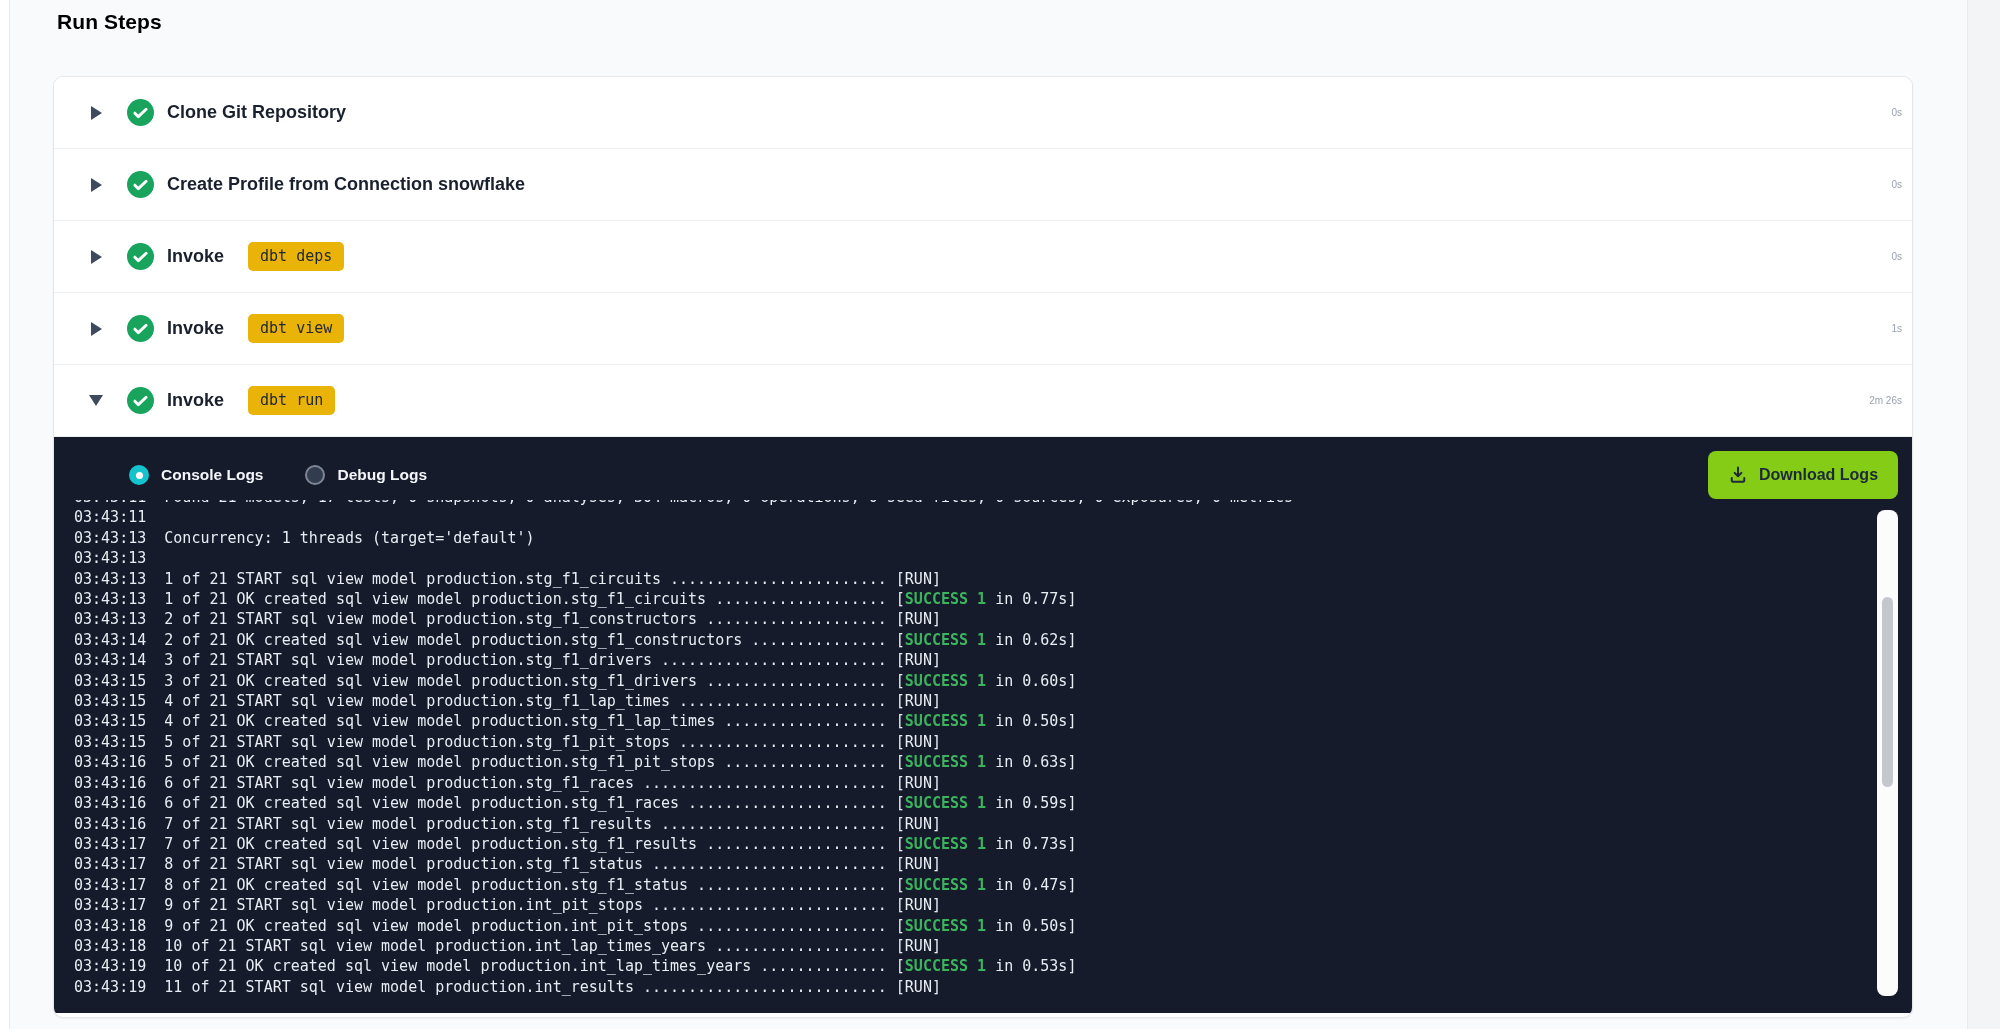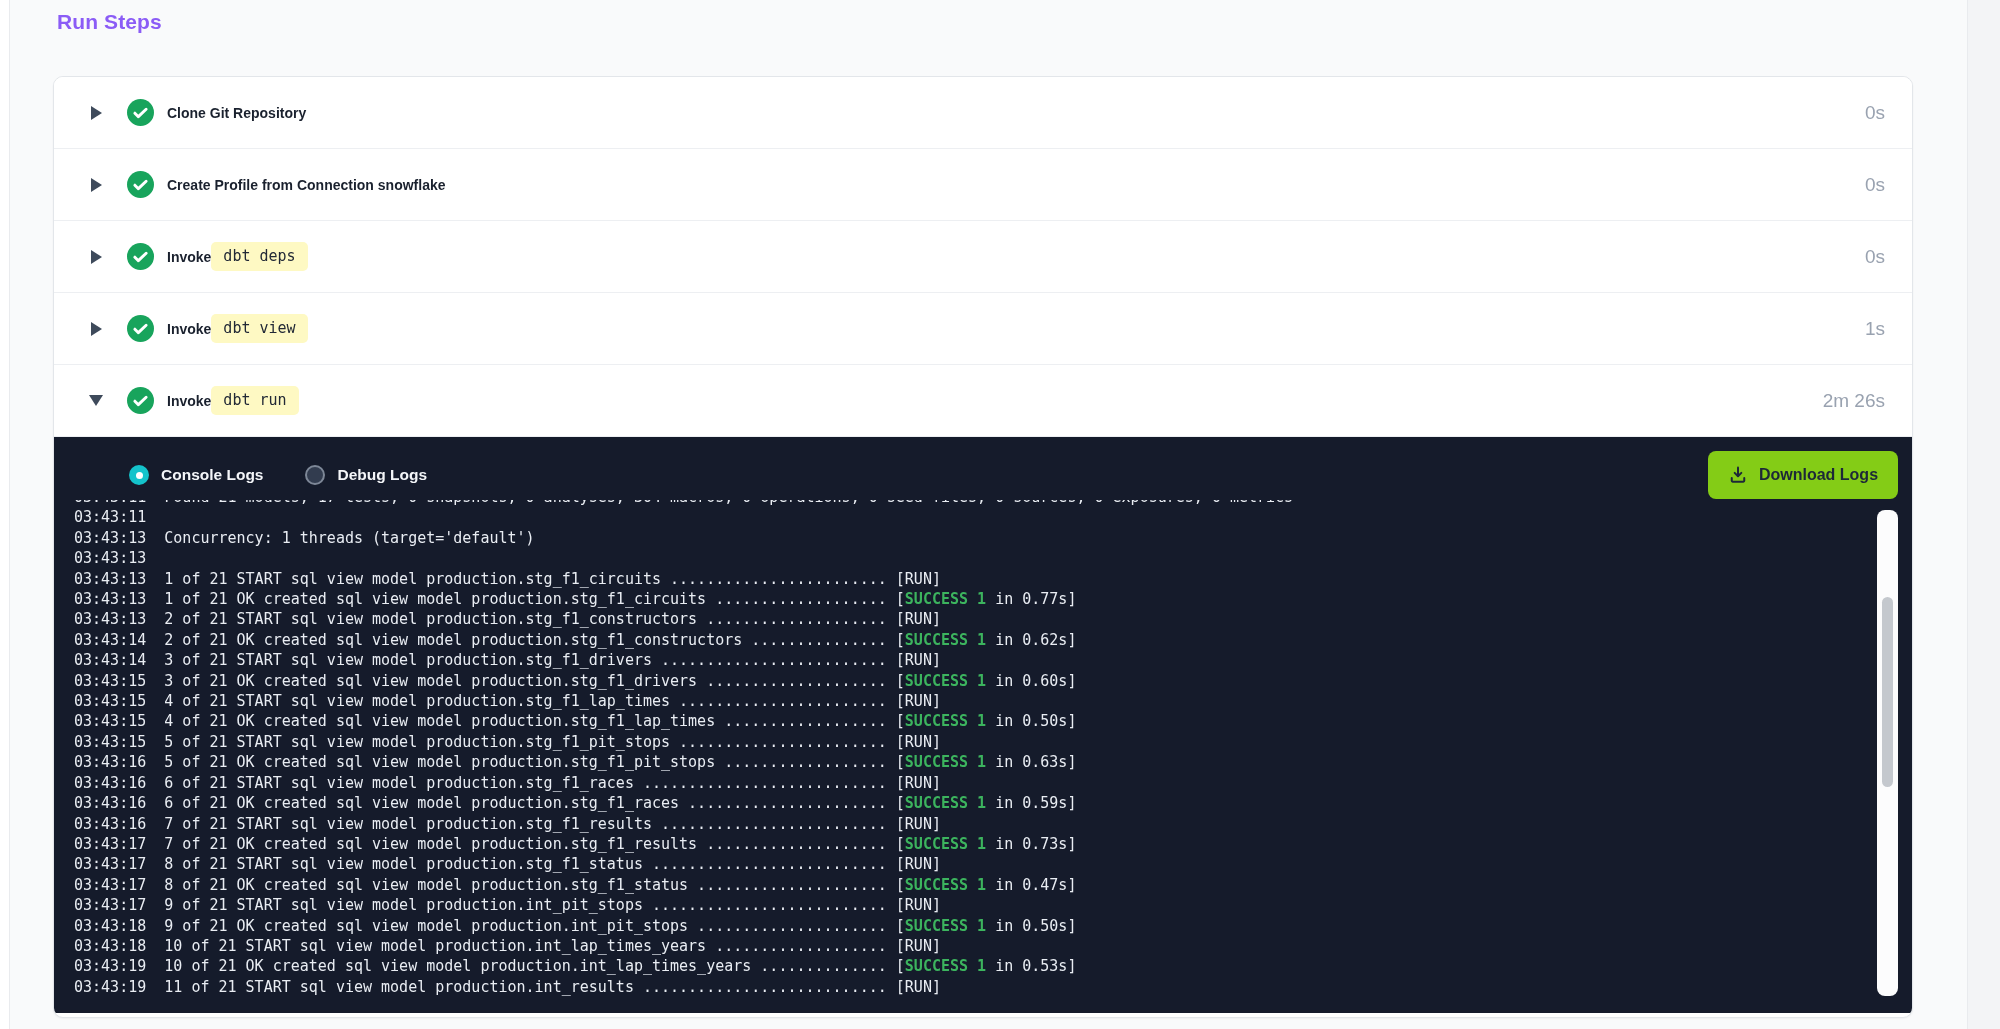--- a/index.html
+++ b/index.html
@@ -7,45 +7,45 @@
     width:2000px;height:1029px;position:relative;overflow:hidden;
     background:#f9fafb;
     font-family:"Liberation Sans",sans-serif;
     -webkit-font-smoothing:antialiased;
   }
   .left-strip{position:absolute;left:0;top:0;width:9px;height:1029px;background:#ffffff;border-right:1px solid #e9ebee;}
   .right-band{position:absolute;left:1967px;top:0;width:33px;height:1029px;background:#f3f4f6;border-left:1px solid #e9ebee;}
 
   .page-title{
     position:absolute;left:57px;top:10px;margin:0;
-    font-size:21px;font-weight:700;color:#8b5cf6;letter-spacing:.1px;
+    font-size:21px;font-weight:700;color:#000000;letter-spacing:.1px;
   }
 
   .card{
     position:absolute;left:53px;top:76px;width:1860px;height:942px;
     background:#ffffff;border:1px solid #e3e6ea;border-radius:10px;
     box-shadow:0 1px 2px rgba(16,24,40,.05);
     box-sizing:border-box;overflow:hidden;
   }
 
   .step-row{
     position:relative;height:72px;display:flex;align-items:center;
     padding-left:35px;border-bottom:1px solid #edeff2;cursor:pointer;background:#fff;
     box-sizing:border-box;
   }
   .chev-box{width:14px;display:flex;justify-content:center;margin-right:24px;}
   .chev-right{width:0;height:0;border-top:7px solid transparent;border-bottom:7px solid transparent;border-left:11px solid #3e4a5b;}
   .chev-down{width:0;height:0;border-left:7px solid transparent;border-right:7px solid transparent;border-top:11px solid #3e4a5b;}
   .check{width:27px;height:27px;margin-right:13px;flex:0 0 auto;display:block;}
-  .step-label{font-size:14px;font-weight:700;color:#1a212e;}
+  .step-label{font-size:18px;font-weight:700;color:#1a212e;}
   .cmd-badge{
-    margin-left:0;background:#fef9c3;color:#222936;border-radius:5px;
+    margin-left:24px;background:#eab308;color:#222936;border-radius:5px;
     font-family:"DejaVu Sans Mono",monospace;font-size:15px;padding:5px 12px 6px 12px;
   }
-  .step-duration{position:absolute;right:27px;font-size:19px;color:#99a2b0;}
+  .step-duration{position:absolute;right:10px;font-size:10px;color:#99a2b0;}
 
   .console{
     position:absolute;left:0;top:360px;width:1860px;height:576px;
     background:#151b2b;
   }
   .console-header{
     position:absolute;left:35px;right:16px;top:12px;height:52px;
     display:flex;align-items:center;
   }
   .radio-opt{display:flex;align-items:center;margin-right:42px;cursor:pointer;}

